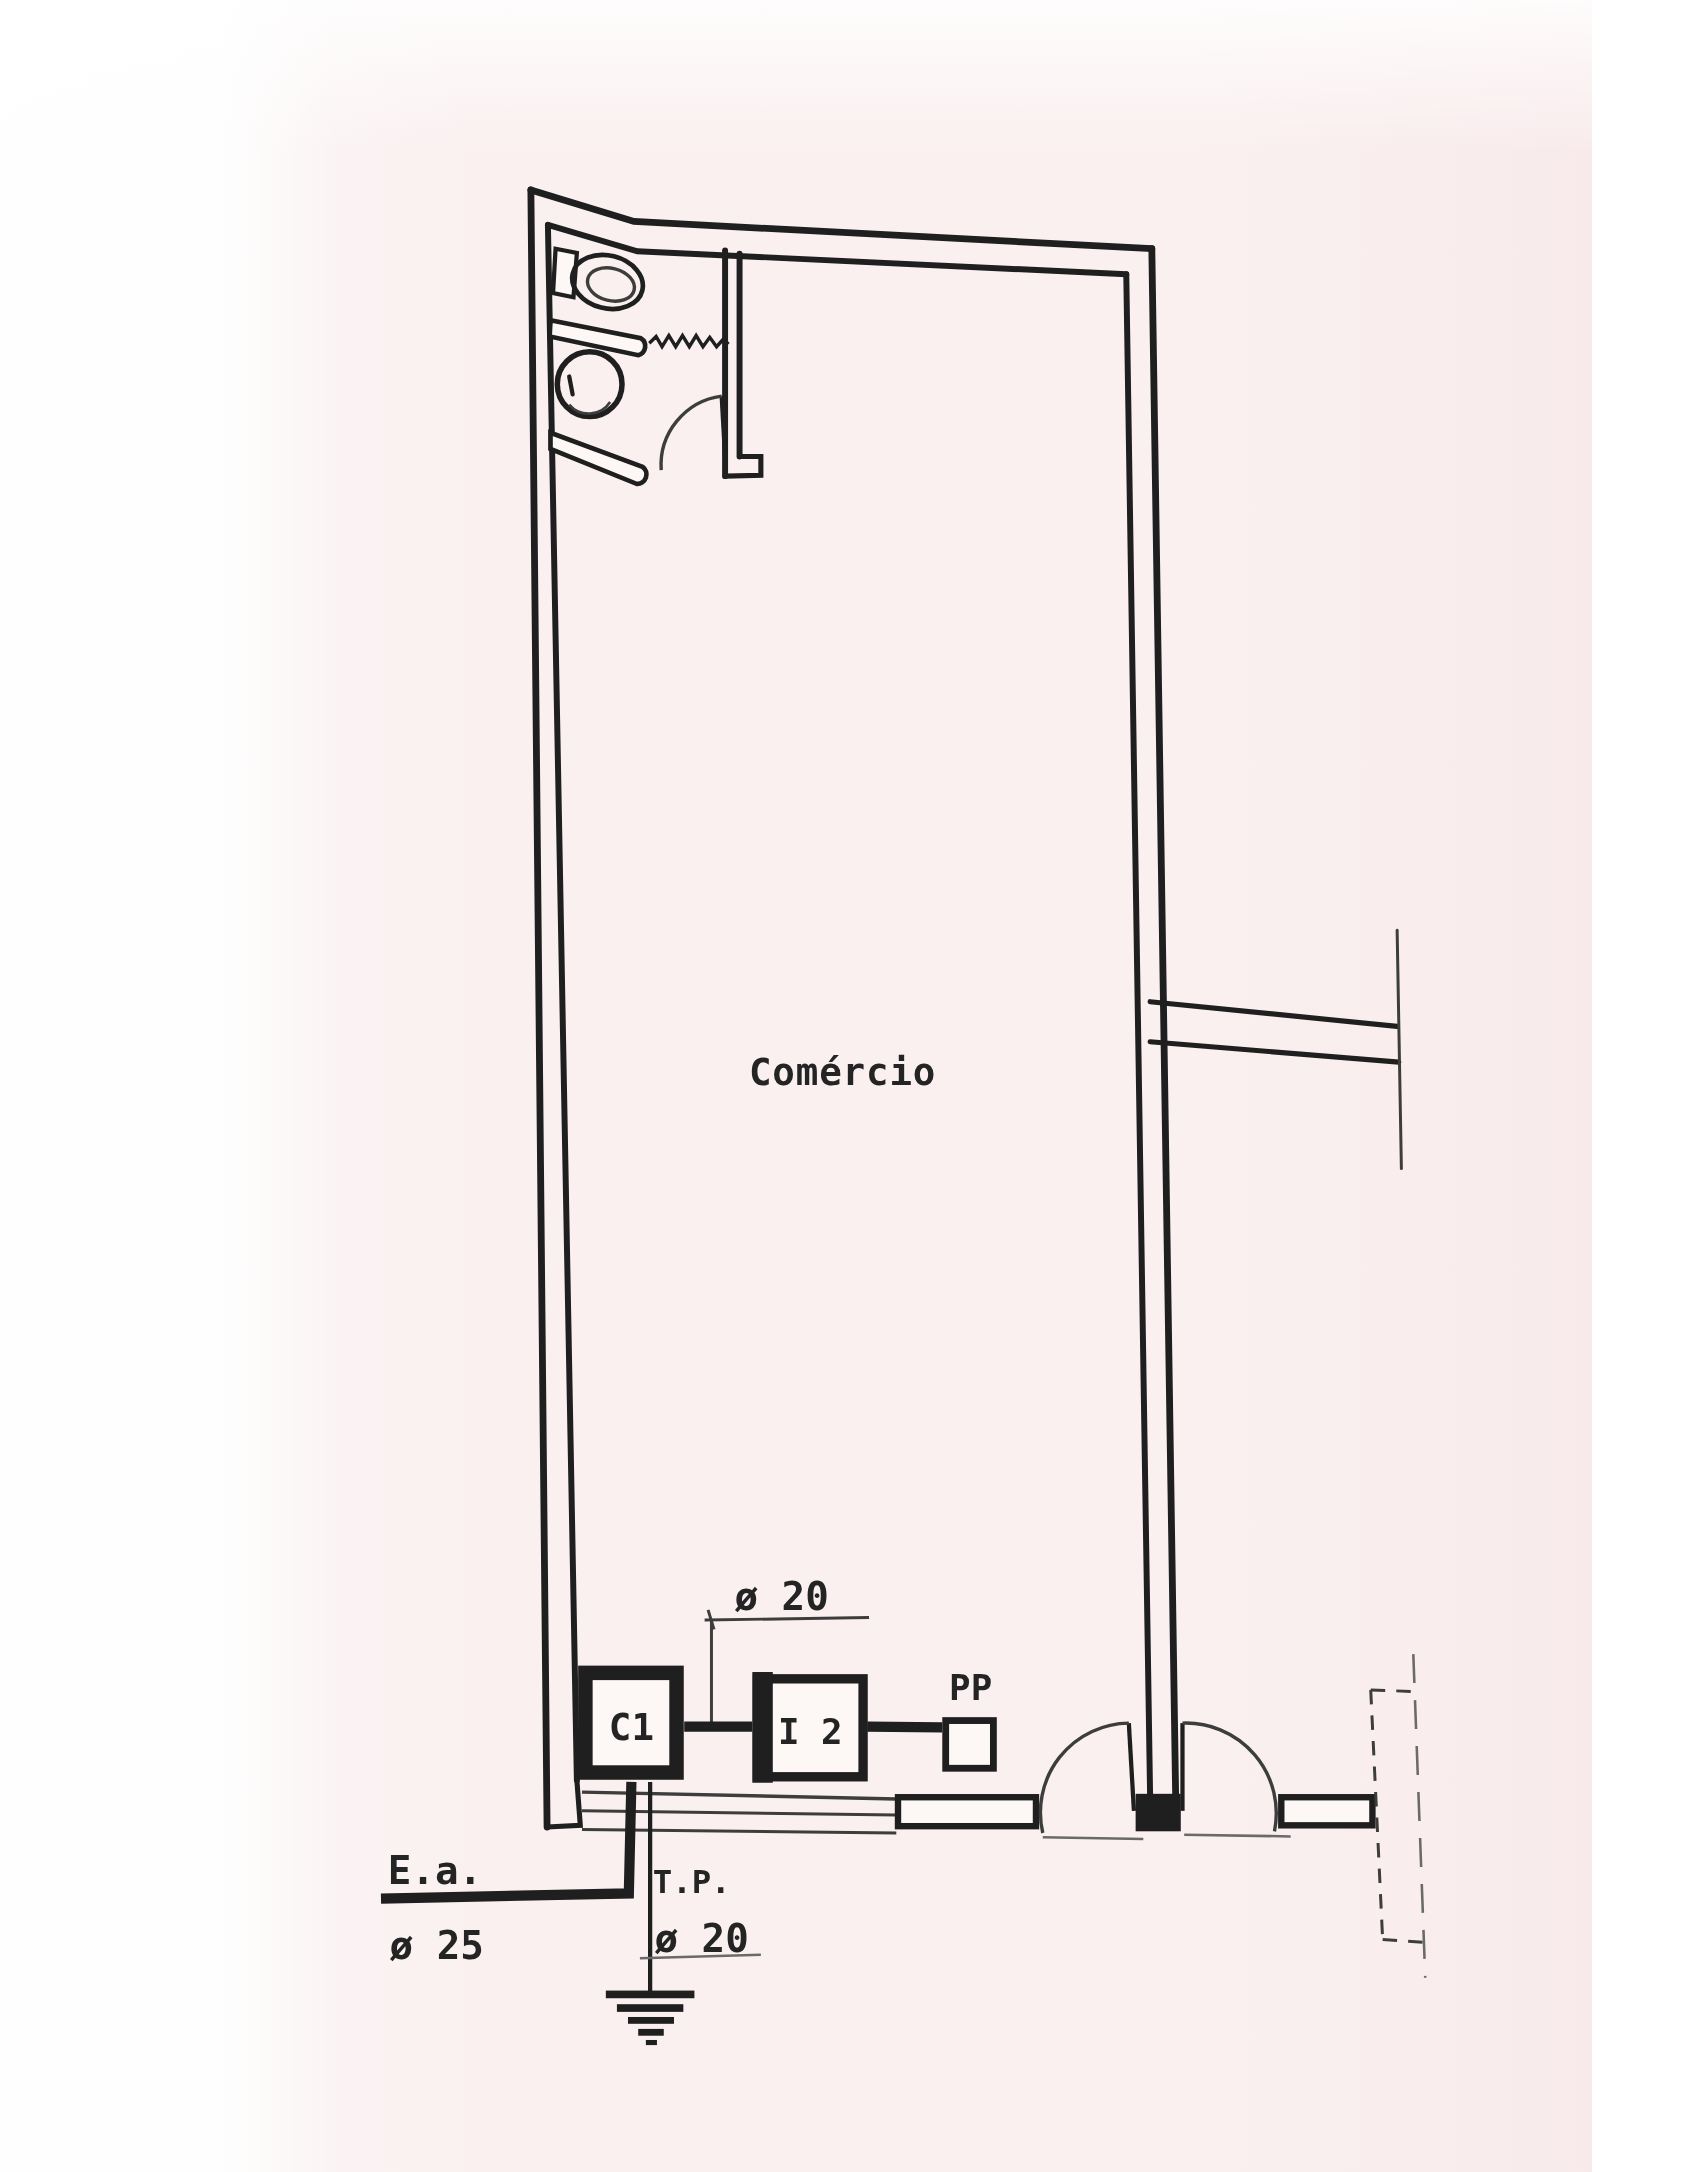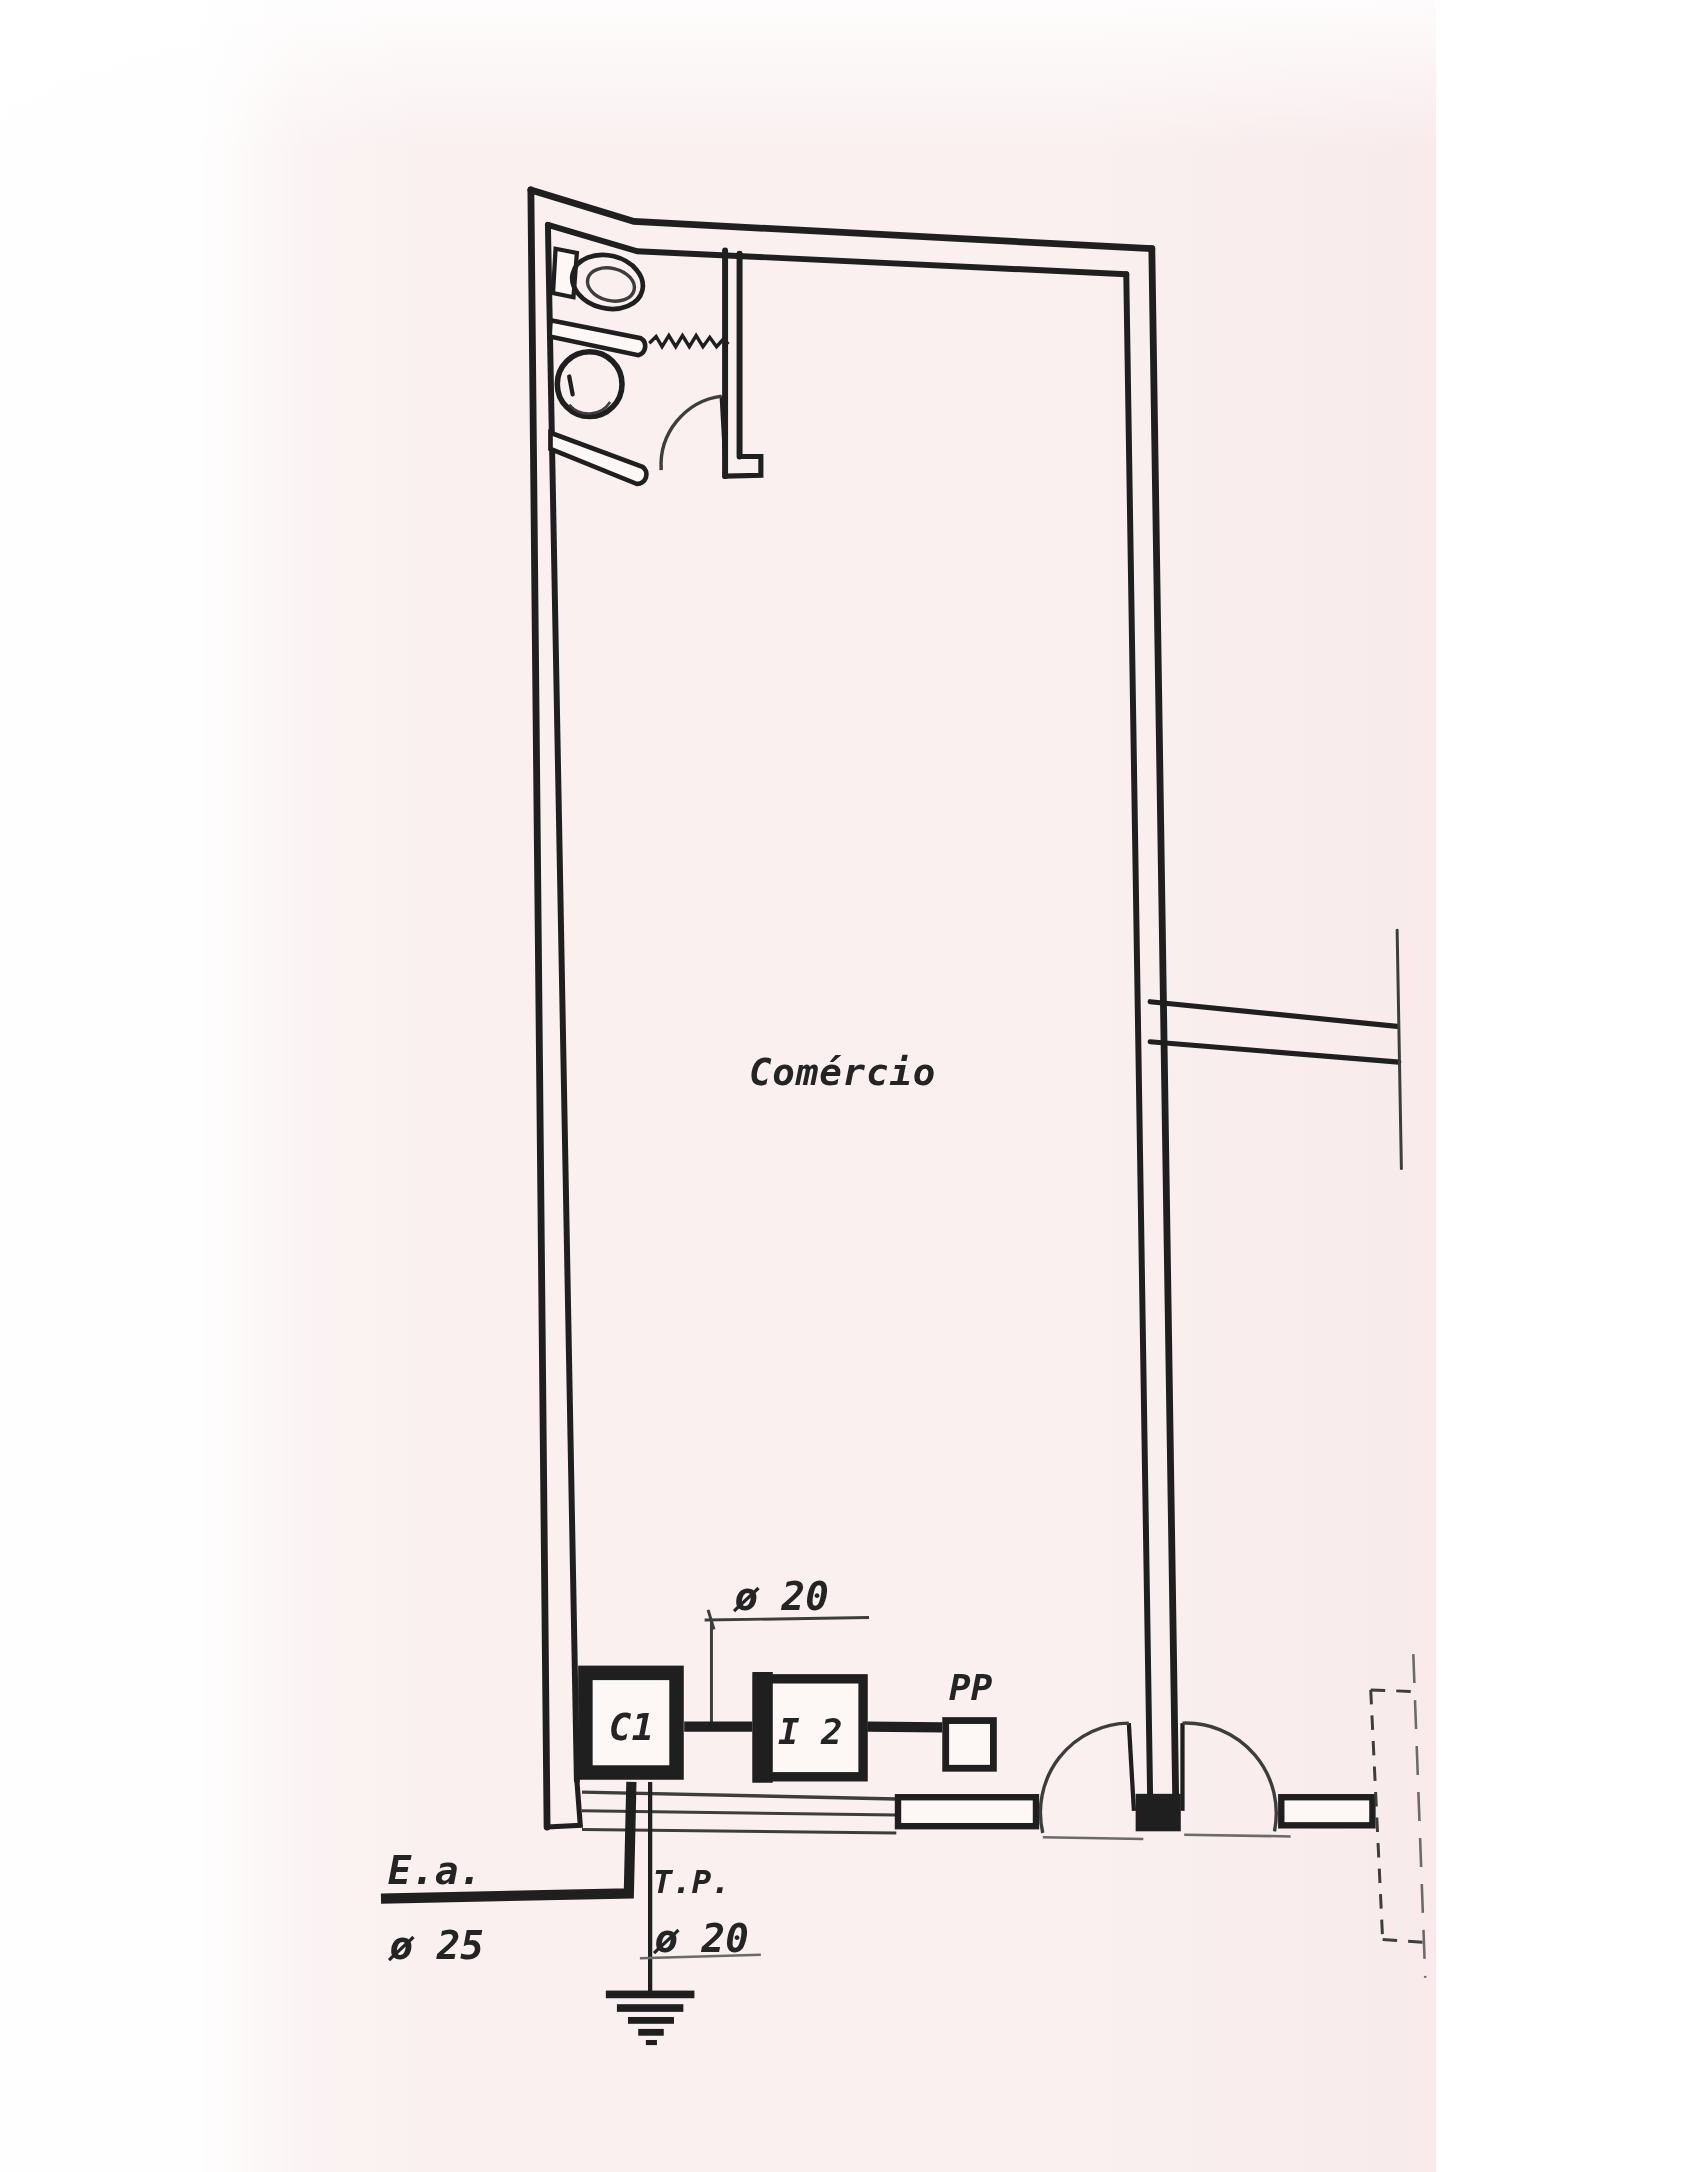--- a/index.html
+++ b/index.html
@@ -1,25 +1,24 @@
 <!DOCTYPE html>
 <html style="font-size:13.6px"><head>
 <meta charset="utf-8">
 <style>
   html,body{margin:0;padding:0;background:#ffffff;}
   .paper{
     position:relative;
-    width:1436px;height:2172px;
+    width:1592px;height:2172px;
     background-color:#faf0f0;
     background-image:
       linear-gradient(90deg, rgba(255,255,255,0.96) 0%, rgba(255,255,255,0.92) 14%, rgba(255,255,255,0.25) 21%, rgba(255,255,255,0) 30%),
       linear-gradient(180deg, rgba(255,255,255,0.85) 0%, rgba(255,255,255,0) 7%),
       linear-gradient(270deg, rgba(247,230,232,0.55) 0%, rgba(247,230,232,0) 25%);
     overflow:hidden;
-    font-style:italic;
   }
   svg{position:absolute;left:0;top:0;}
   .ink{stroke:#1f1f1f;fill:none;}
   .ink-soft{stroke:#3d3d3d;fill:none;}
   .ink-faint{stroke:#6a6a6a;fill:none;}
   .white-fill{fill:#fdf7f6;}
   text{
     font-family:"DejaVu Sans Mono","Liberation Mono",monospace;
     font-weight:700;
     fill:#242424;

